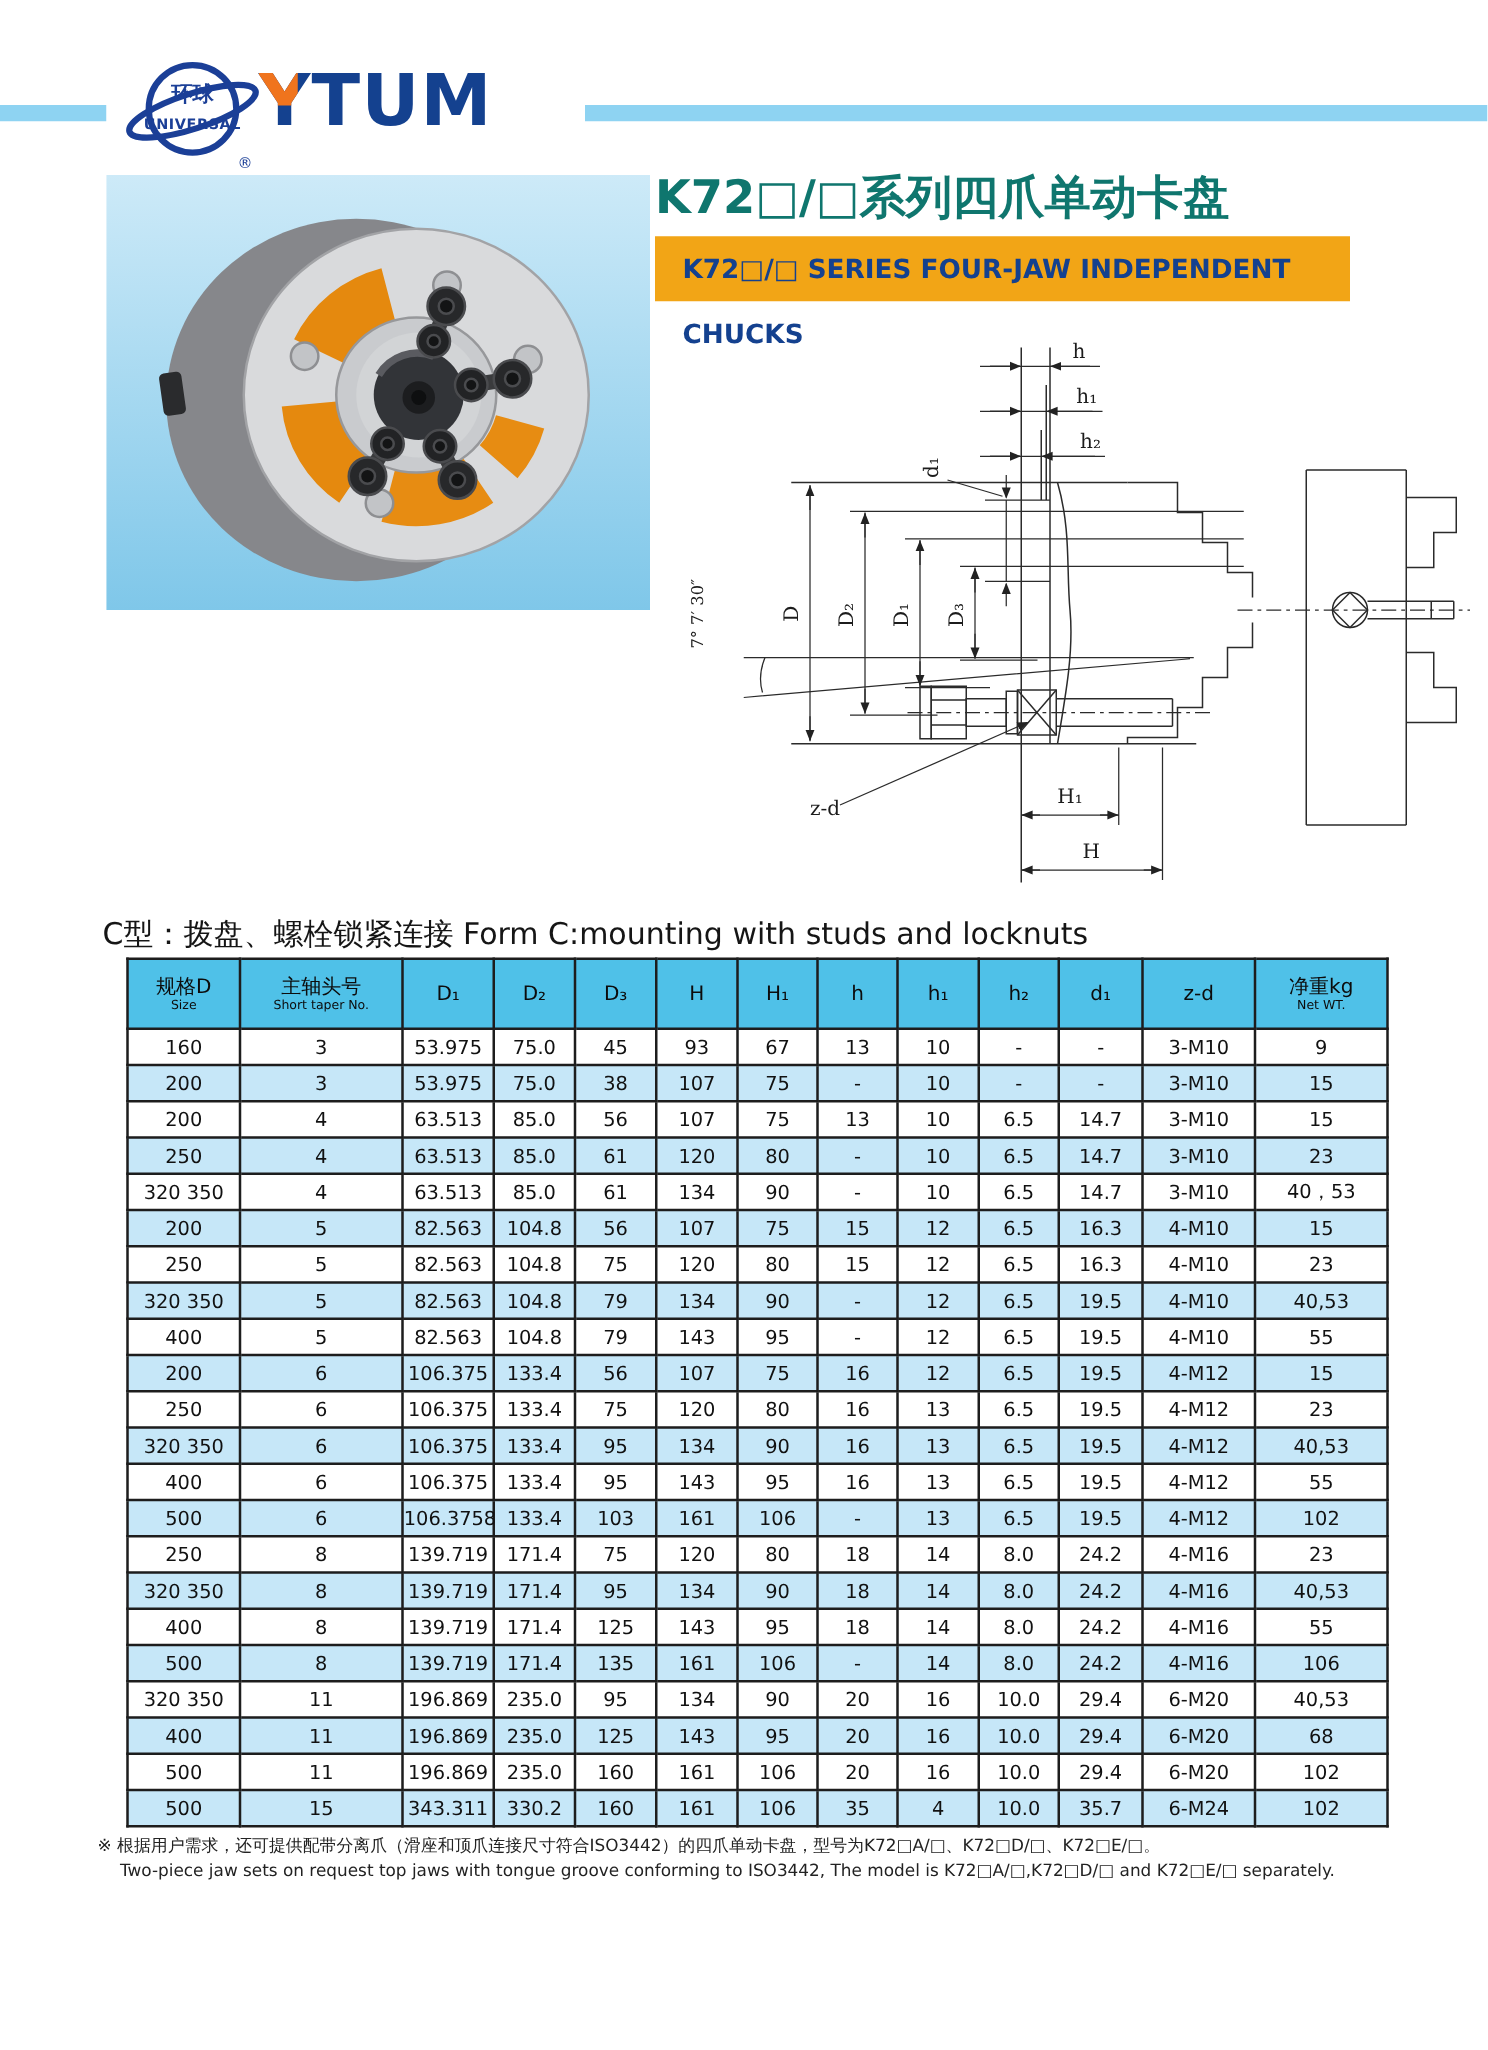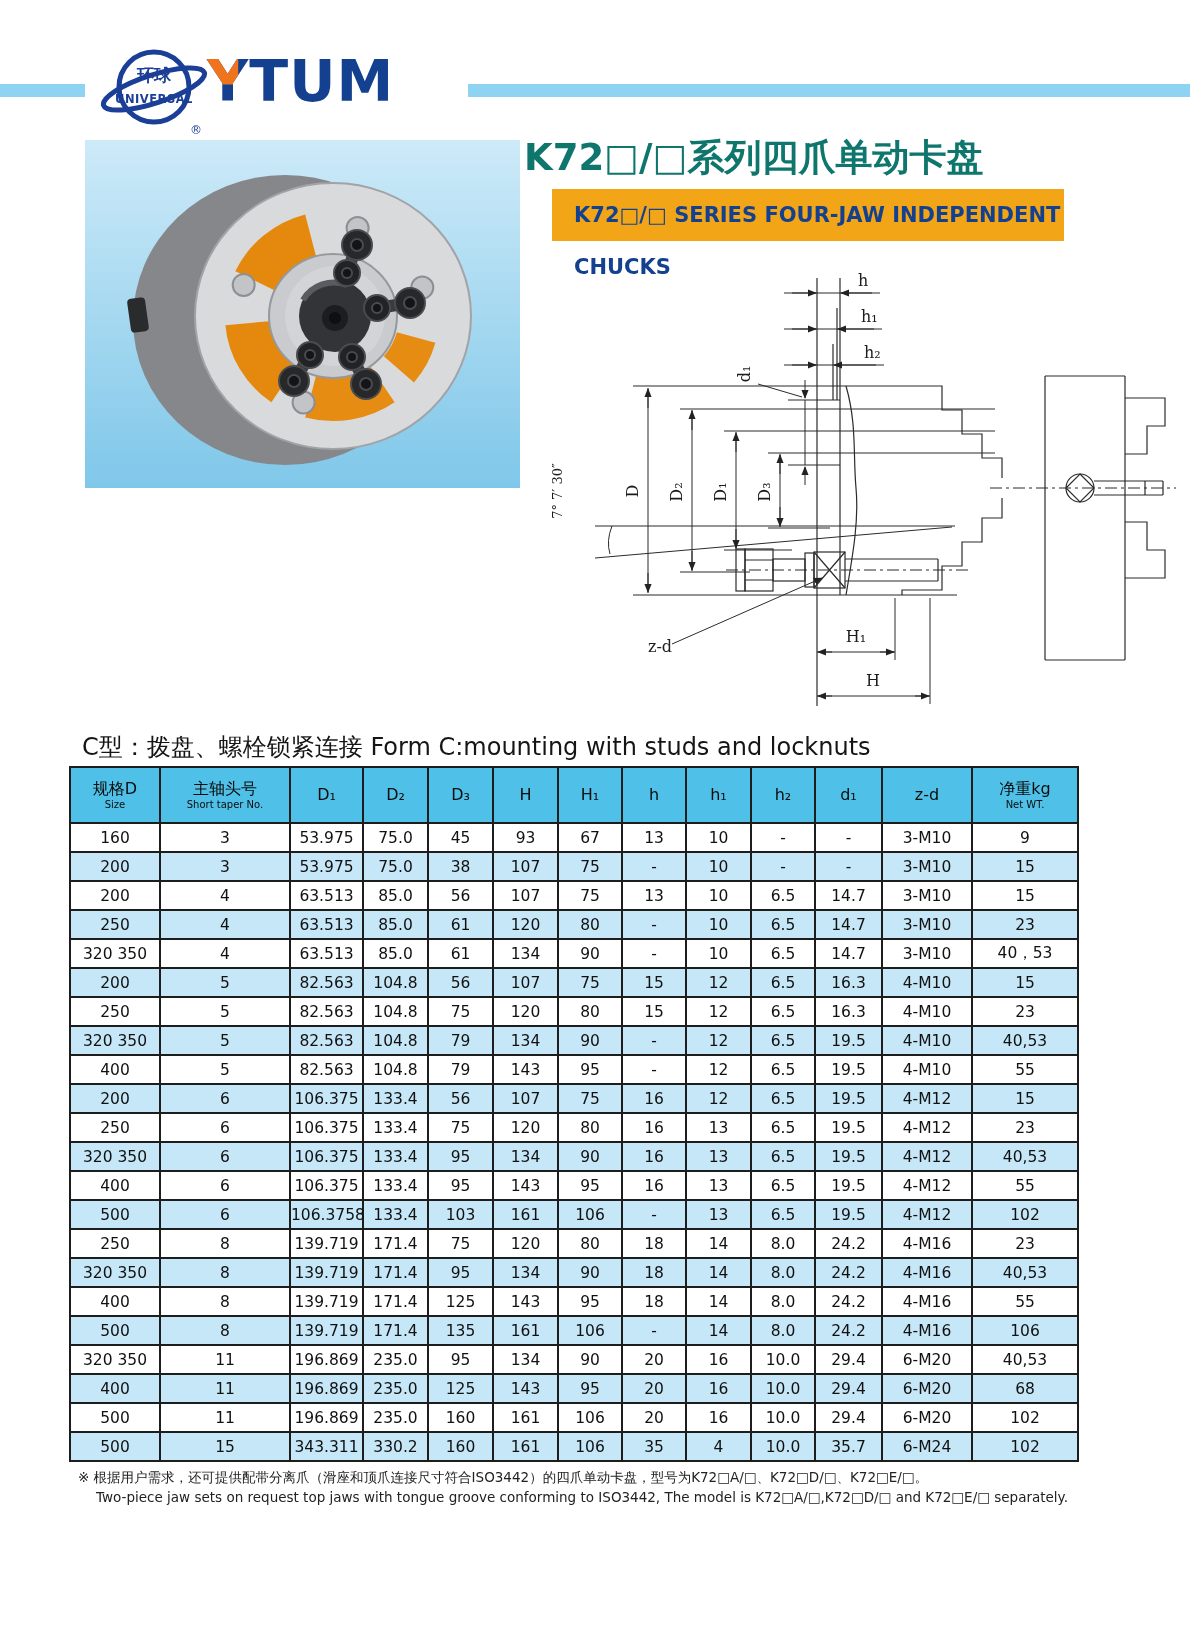--- a/index.html
+++ b/index.html
@@ -11,36 +11,36 @@
   .bar{background:#8ed3f2;height:13px;}
   .bar-left{left:0;top:84px;width:85px;}
   .bar-right{left:468px;top:84px;width:722px;}
   .brand{left:207px;top:48px;width:260px;height:70px;font-weight:800;
          font-size:57px;letter-spacing:1px;color:#14418f;line-height:66px;}
   .brand .layer{position:absolute;left:0;top:0;width:100%;height:100%;}
   .brand .accent{color:#f0741d;clip-path:polygon(0% 0%,12% 0%,12% 52%,0% 52%);}
 
   
   .title{left:524px;top:133px;width:560px;font-size:37px;font-weight:800;color:#0f766e;}
-  .subbar{left:552px;top:189px;width:512px;height:52px;background:#f2a516;}
+  .subbar{left:524px;top:189px;width:556px;height:52px;background:#f2a516;}
   .subbar span{display:block;padding-left:22px;line-height:52px;font-size:21px;
                font-weight:700;color:#14418f;}
 
   
   .photo{left:85px;top:140px;width:435px;height:348px;}
   .drawing{left:540px;top:248px;width:640px;height:460px;}
   .drawing text{font-family:"DejaVu Serif","Liberation Serif",serif;font-size:16px;fill:#1c1c1c;}
   .drawing .small{font-size:13px;}
   .dline{stroke:#2b2b2b;stroke-width:1.2;fill:none;}
   .dthin{stroke:#2b2b2b;stroke-width:1;fill:none;}
   .cl{stroke:#2b2b2b;stroke-width:1;fill:none;stroke-dasharray:12 4 3 4;}
 
   
   .caption{left:82px;top:731px;font-size:24px;color:#151515;}
-  .spec{left:69px;top:766px;border-collapse:collapse;table-layout:fixed;width:1008px;}
+  .spec{left:101px;top:766px;border-collapse:collapse;table-layout:fixed;width:1008px;}
   .spec th,.spec td{border:2px solid #1d1d1d;text-align:center;vertical-align:middle;
                     padding:0;font-weight:400;}
   .spec th{background:#4fc1e8;height:54px;font-size:16px;line-height:1.25;color:#0c0c0c;}
   .spec th .en{font-size:10px;}
   .spec td{height:27px;font-size:15.5px;background:#ffffff;}
   .spec tr.alt td{background:#c6e7f8;}
 
   
   .footnote{left:78px;top:1468px;width:1060px;font-size:13.5px;color:#222;line-height:1.45;}
   .footnote .en{padding-left:18px;}

